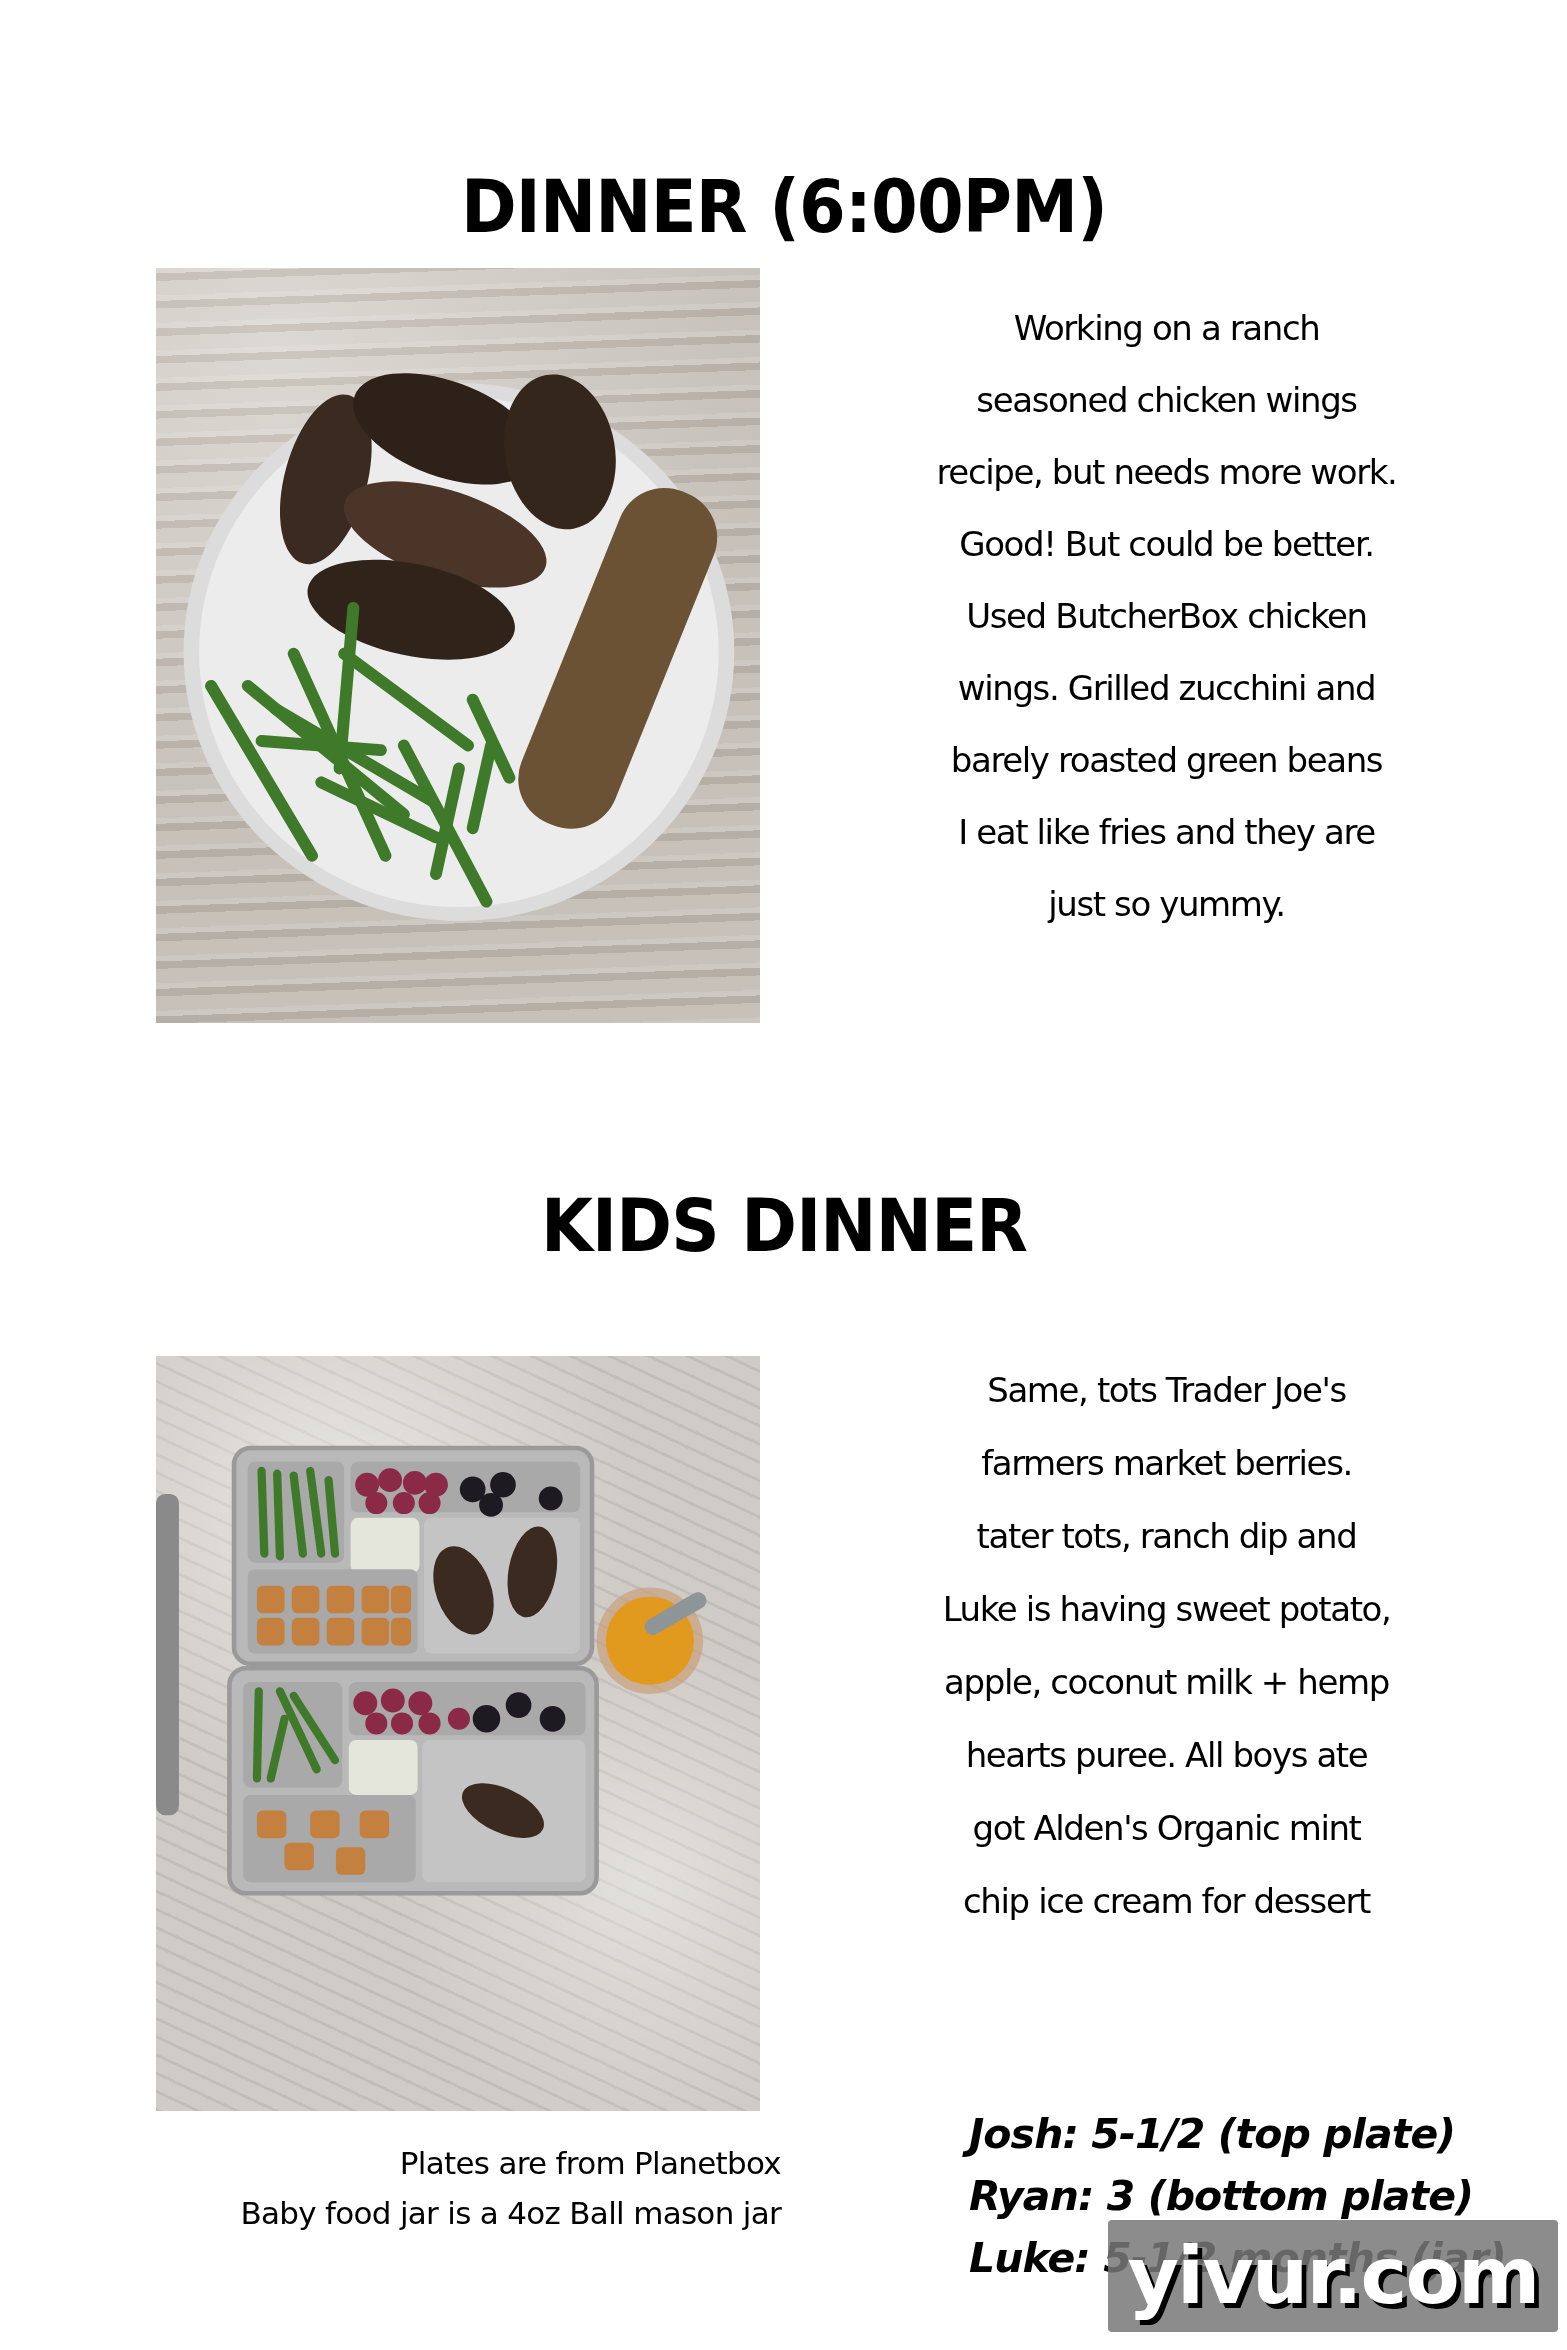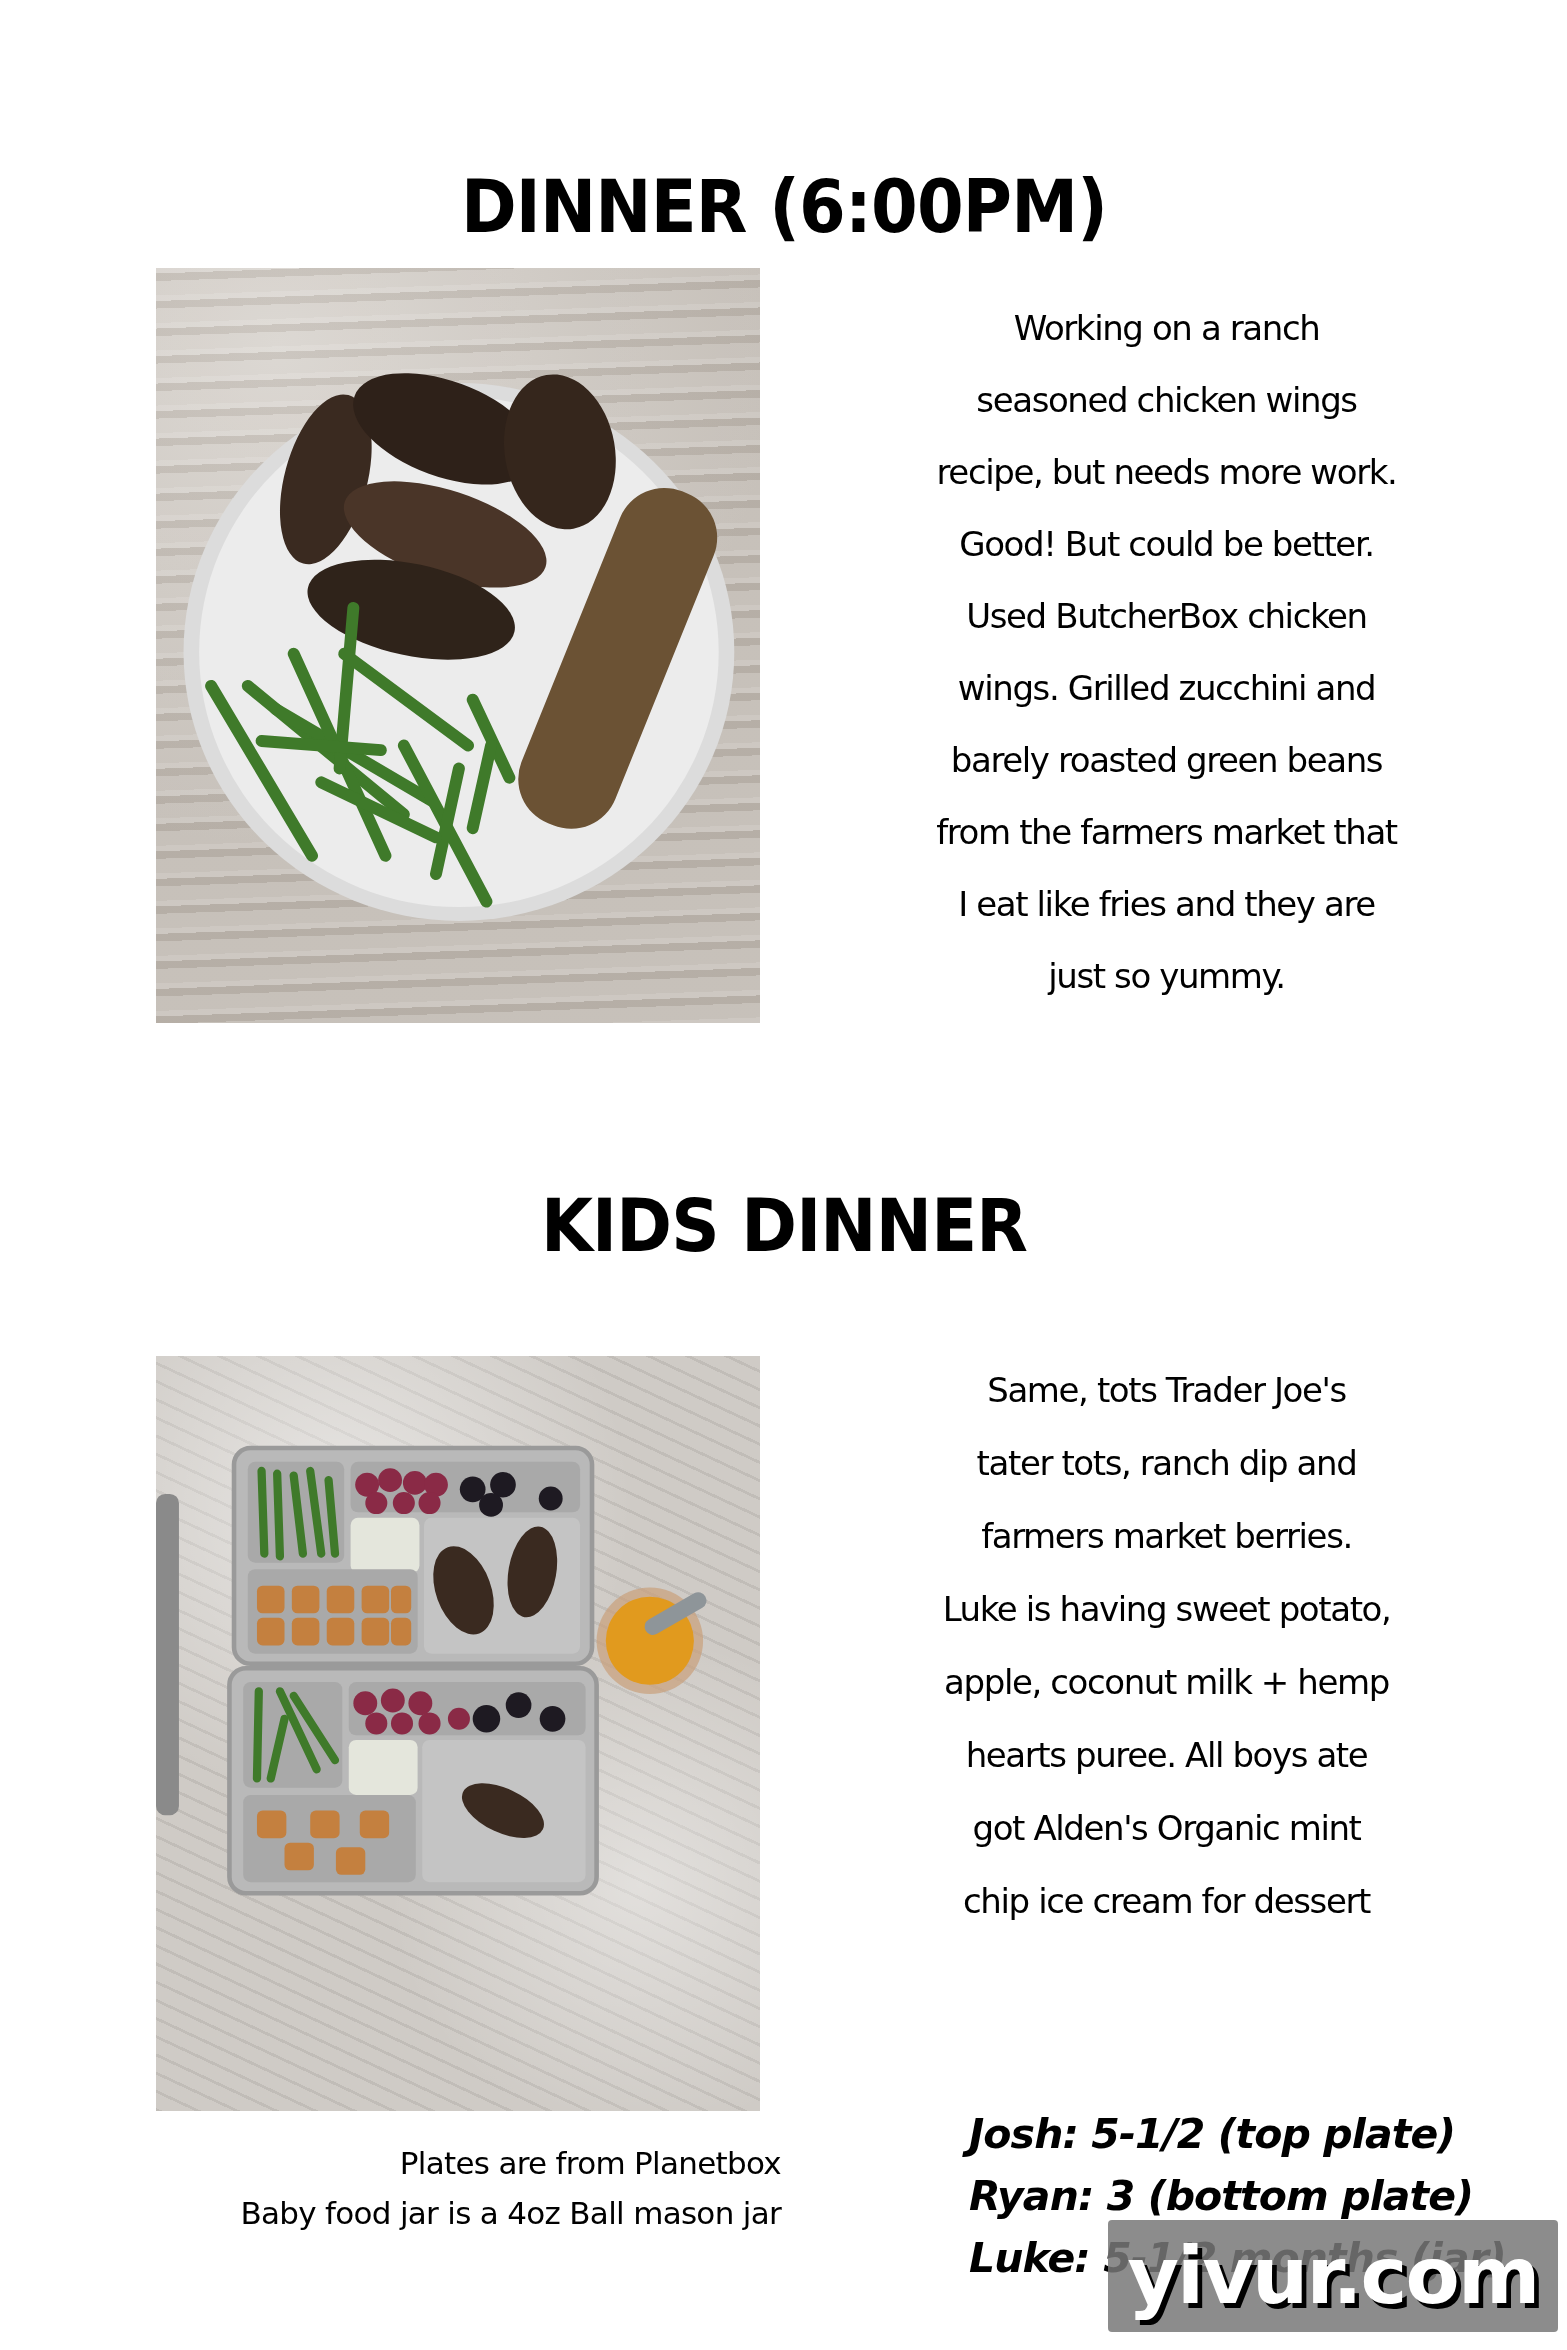--- a/index.html
+++ b/index.html
@@ -89,21 +89,20 @@
 </div>
 
 <div class="desc" style="left:790px; top:292px; width:753px;">
   <span>Working on a ranch</span>
   <span>seasoned chicken wings</span>
   <span>recipe, but needs more work.</span>
   <span>Good! But could be better.</span>
   <span>Used ButcherBox chicken</span>
   <span>wings. Grilled zucchini and</span>
   <span>barely roasted green beans</span>
-  <span>from the farmers market that</span>
   <span>I eat like fries and they are</span>
   <span>just so yummy.</span>
 </div>
 
 <div class="heading" style="top:1189px;">KIDS DINNER</div>
 
 <div class="photo granite" style="left:156px; top:1356px; width:604px; height:755px;">
   <svg width="604" height="755" viewBox="0 0 658 822">
 
     <rect x="0" y="150" width="25" height="350" rx="10" fill="#8a8a8a"></rect>
@@ -187,22 +186,22 @@
     <ellipse cx="378" cy="495" rx="48" ry="24" fill="#3a2a20" transform="rotate(25 378 495)"></ellipse>
 
     <circle cx="538" cy="310" r="58" fill="#c9a07a" opacity="0.7"></circle>
     <circle cx="538" cy="310" r="48" fill="#e19a1e"></circle>
     <rect x="530" y="275" width="75" height="18" rx="9" fill="#8e9599" transform="rotate(-30 560 285)"></rect>
   </svg>
 </div>
 
 <div class="desc" style="left:790px; top:1354px; width:753px; line-height:73px;">
   <span>Same, tots Trader Joe's</span>
+  <span>farmers market berries.</span>
   <span>tater tots, ranch dip and</span>
-  <span>farmers market berries.</span>
   <span>Luke is having sweet potato,</span>
   <span>apple, coconut milk + hemp</span>
   <span>hearts puree. All boys ate</span>
   <span>got Alden's Organic mint</span>
   <span>chip ice cream for dessert</span>
 </div>
 
 <div class="caption" style="top:2138px;">
   <span>Plates are from Planetbox</span>
   <span>Baby food jar is a 4oz Ball mason jar</span>

